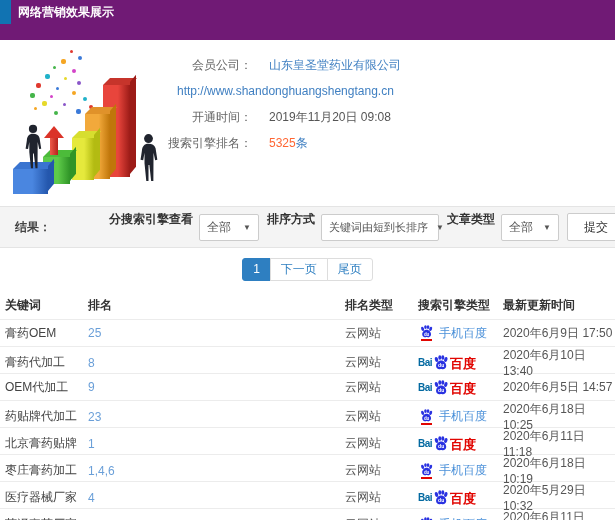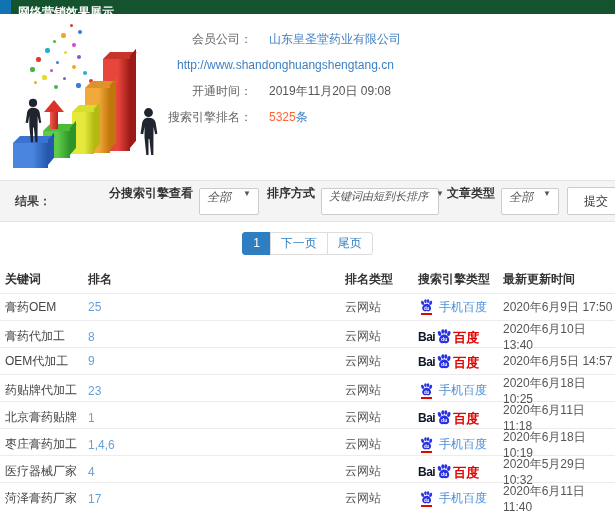--- a/index.html
+++ b/index.html
@@ -1,21 +1,21 @@
 <!DOCTYPE html>
 <html><head>
 <meta charset="utf-8">
 <style>
   * { margin:0; padding:0; box-sizing:border-box; }
   html,body { background:#fff; }
   body { font-family:"Liberation Sans","DejaVu Sans",sans-serif; font-size:12px; color:#333; }
   .page { position:relative; width:615px; height:520px; overflow:hidden; background:#fff; margin:0 auto; }
 
   
-  .topbar { position:relative; height:14px; background:#14532d; }
+  .topbar { position:relative; height:40px; background:#701a75; }
   .topbar-accent { position:absolute; left:0; top:0; width:11px; height:24px; background:#1173b2; }
   .topbar-title { position:absolute; left:18px; top:0; line-height:24px; color:#fff; font-weight:bold; font-size:12px; }
 
   
   .info { position:relative; height:166px; background:#fff; }
   .chart-art { position:absolute; left:6px; top:4px; width:178px; height:158px; overflow:hidden; }
   .bar { position:absolute; }
   .bar::before { content:""; position:absolute; left:0; top:-7px; width:100%; height:7px;
                  background:var(--ct); transform:skewX(-45deg); transform-origin:bottom left; }
   .bar::after  { content:""; position:absolute; right:-6px; top:-3px; width:6px; height:100%;
@@ -35,22 +35,22 @@
   .field-value.link { color:#3f7fc1; cursor:pointer; }
   .field-value .hl { color:#ff6633; }
   .field-value .hl-suffix { color:#3f7fc1; }
 
   
   .filterbar { display:flex; align-items:center; height:42px; background:#f4f4f4;
                border-top:1px solid #e4e4e4; border-bottom:1px solid #e4e4e4; padding-left:15px; }
   .result-label { font-weight:bold; color:#444; }
   .filter-spacer { flex:1; }
   .f-label { font-weight:bold; color:#333; margin:0 6px 16px 8px; white-space:nowrap; }
-  .select { display:flex; justify-content:space-between; height:27px; background:#fff;
-            border:1px solid #ccc; border-radius:2px; padding:0 7px; color:#555; cursor:pointer; white-space:nowrap;font-style:italic; }
+  .select { display:flex; align-items:center; justify-content:space-between; height:27px; background:#fff;
+            border:1px solid #ccc; border-radius:2px; padding:0 7px; color:#555; cursor:pointer; white-space:nowrap; }
   .select .caret { font-size:8px; color:#555; margin-left:8px; }
   .sel-engine { width:60px; }
   .sel-sort { width:118px; font-size:11px; }
   .sel-article { width:58px; }
   .submit-btn { height:28px; width:58px; margin-left:8px; margin-right:-10px; background:#fff;
                 border:1px solid #ccc; border-radius:2px; color:#333; font-size:12px; cursor:pointer; }
 
   
   .pager-zone { height:43px; display:flex; justify-content:center; align-items:center; }
   .pager { display:flex; }
@@ -68,21 +68,21 @@
   .cell-rank { color:#6a9fd8; cursor:pointer; }
   .cell-time { color:#555; }
 
   
   .engine-mobile { display:flex; align-items:center; }
   .m-icon { display:inline-flex; flex-direction:column; align-items:center; width:16px; margin-right:5px; }
   .m-icon svg { width:15px; height:13px; display:block; }
   .m-icon .redbar { width:11px; height:2px; background:#e10602; margin-top:1px; }
   .m-text { color:#4a90d9; }
   .engine-full { display:flex; align-items:flex-end; }
-  .bd-bai { color:#0f172a; font-weight:bold; font-size:12px; letter-spacing:-0.5px; line-height:14px;text-align:center; }
+  .bd-bai { color:#0369a1; font-weight:bold; font-size:10px; letter-spacing:-0.5px; line-height:14px;text-align:center; }
   .bd-paw { width:16px; height:15px; margin:0 1px; }
   .bd-paw svg { width:16px; height:15px; display:block; }
   .bd-cn { color:#e10602; font-weight:bold; font-size:13px; line-height:13px; }
 </style>
 </head>
 <body>
 
 <div class="page">
 
   <div class="topbar">

